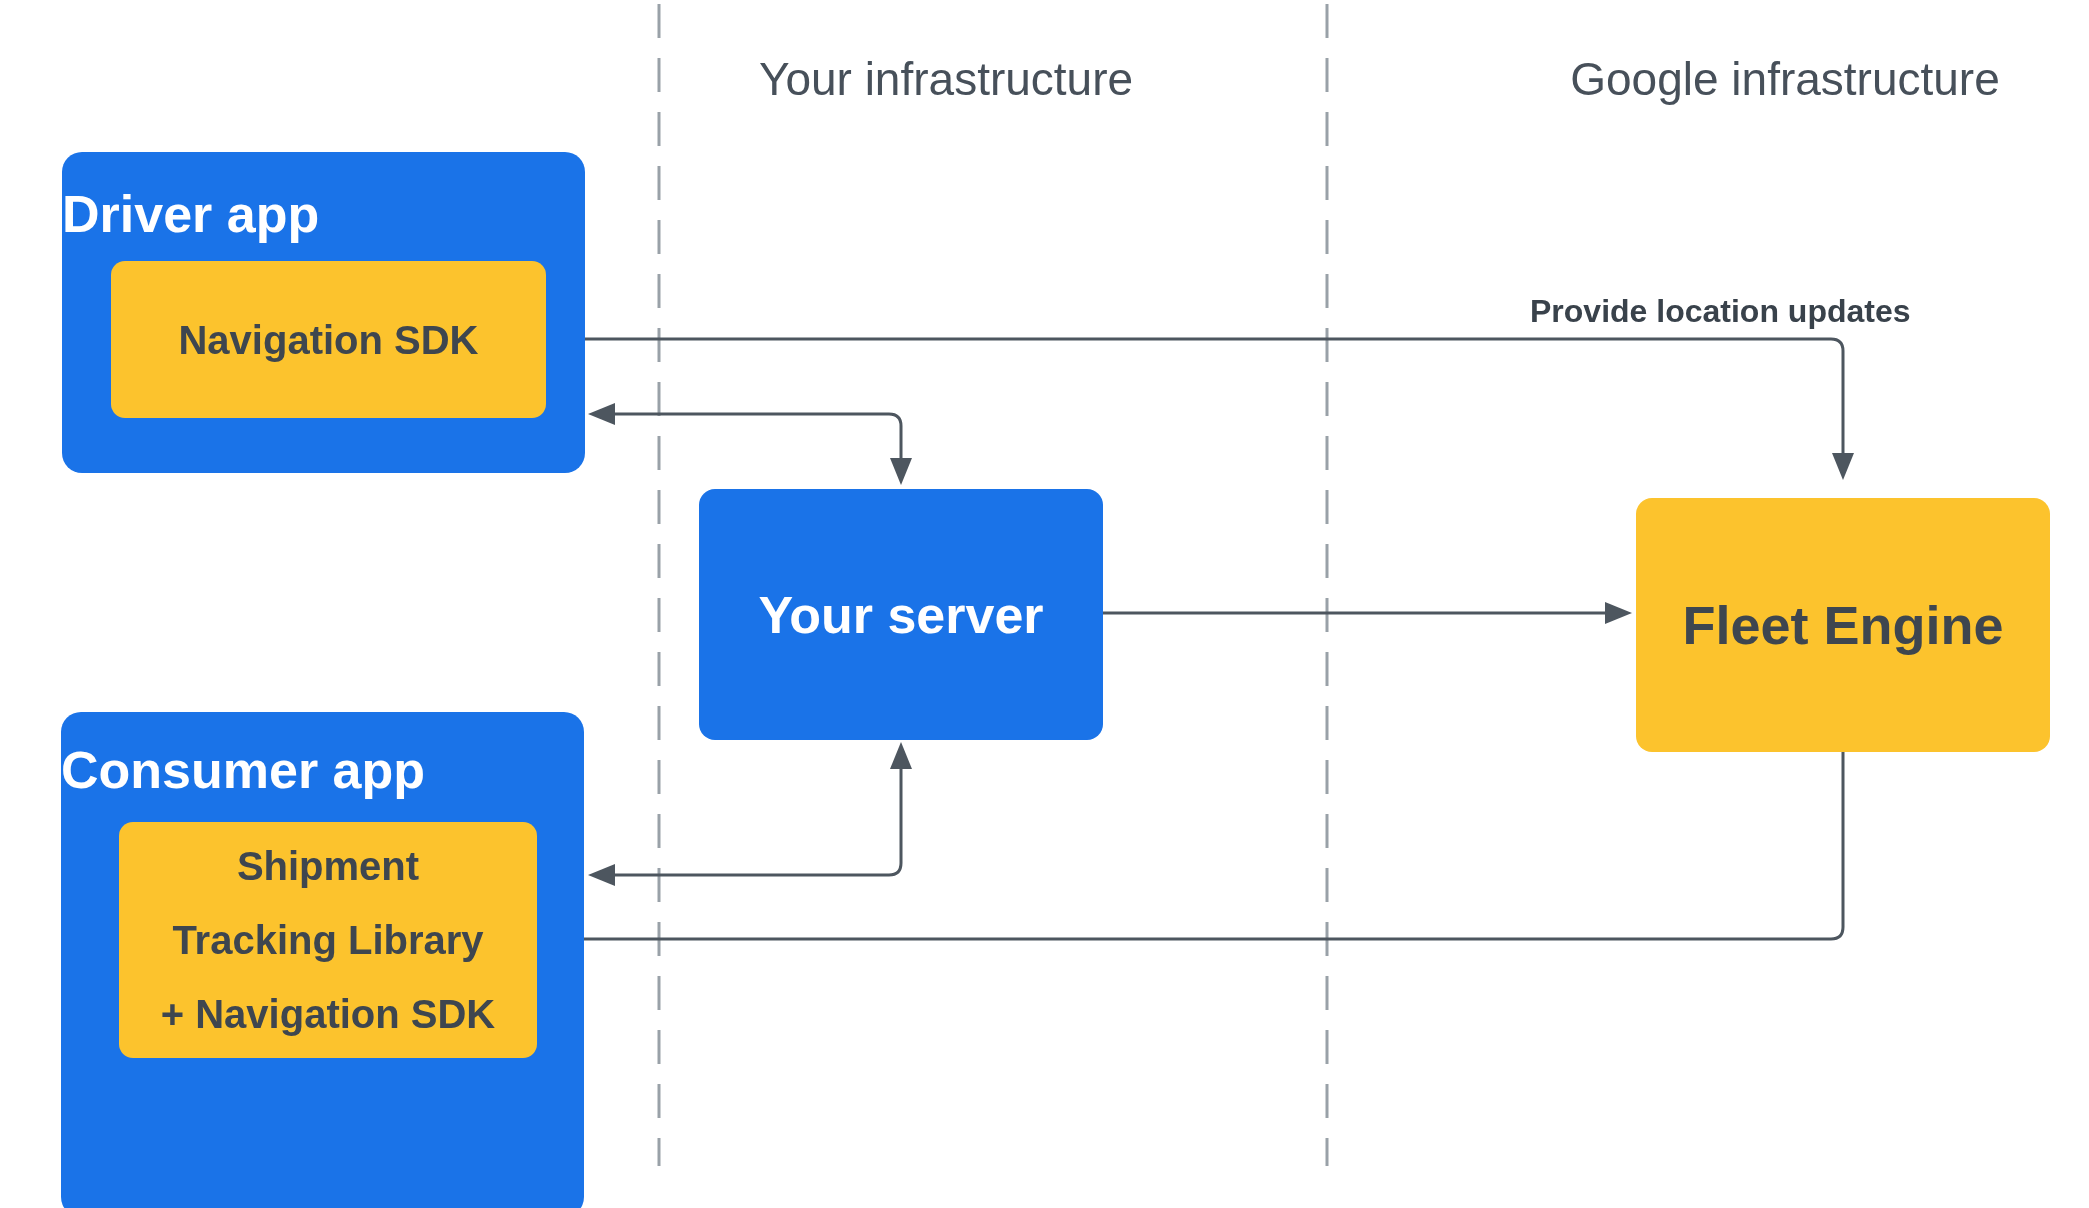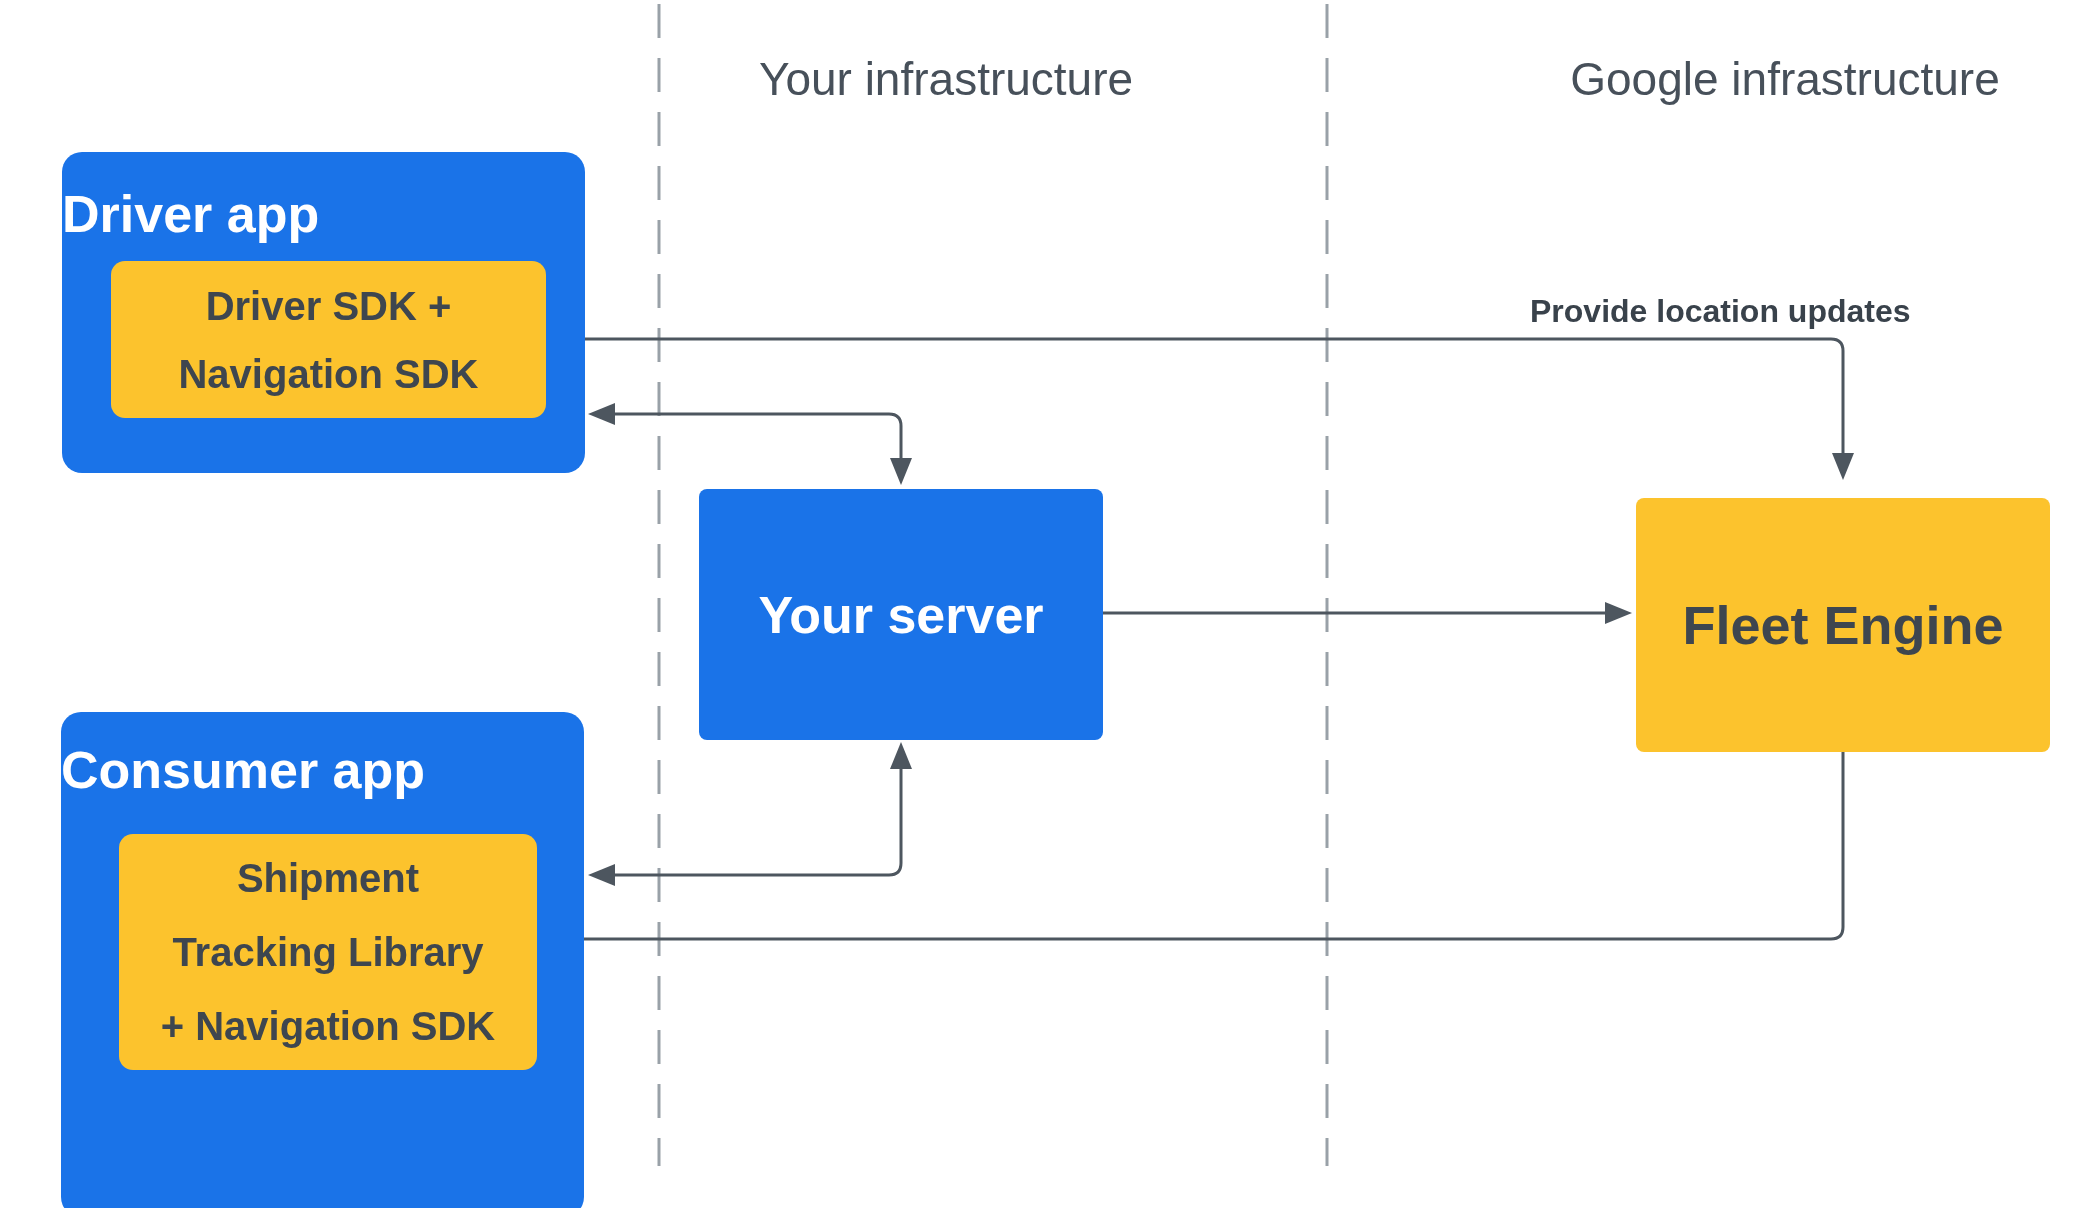--- a/index.html
+++ b/index.html
@@ -45,21 +45,21 @@
     position:absolute;border-radius:14px;background:var(--node-yellow);
     display:flex;flex-direction:column;justify-content:center;
     text-align:center;
   }
   .subnode .line{
     font-weight:700;color:var(--node-text-dark);
     font-size:40px;line-height:68px;white-space:nowrap;
   }
   .consumer .subnode .line{line-height:74px;}
   .simple-node{
-    position:absolute;border-radius:8px;
+    position:absolute;border-radius:16px;
     display:flex;align-items:center;justify-content:center;
   }
   .simple-node .big-title{
     font-weight:700;white-space:nowrap;
   }
   #your-server{background:var(--node-blue);}
   #your-server .big-title{color:var(--node-text-light);font-size:52px;}
   #fleet-engine{background:var(--node-yellow);margin-top:15px;}
   #fleet-engine .big-title{color:var(--node-text-dark);font-size:54px;}
 
@@ -108,28 +108,27 @@
       <polygon class="arrowhead" points="588,875 615,864 615,886"></polygon>
     </g>
   </svg>
 
   <div class="col-header" style="left:946px">Your infrastructure</div>
   <div class="col-header" style="left:1785px">Google infrastructure</div>
 
   <div class="node" id="driver-app" style="left:62px;top:152px;width:523px;height:321px;">
     <div class="node-title" style="top:32px">Driver app</div>
     <div class="subnode" style="left:49px;top:109px;width:435px;height:157px;">
-      <span class="line">Driver SDK +</span>
       <span class="line">Navigation SDK</span>
     </div>
   </div>
 
   <div class="node consumer" id="consumer-app" style="left:61px;top:712px;width:523px;height:505px;">
     <div class="node-title" style="top:28px">Consumer app</div>
-    <div class="subnode" style="left:58px;top:110px;width:418px;height:236px;margin-top:12px;">
+    <div class="subnode" style="left:58px;top:110px;width:418px;height:236px;">
       <span class="line">Shipment</span>
       <span class="line">Tracking Library</span>
       <span class="line">+ Navigation SDK</span>
     </div>
   </div>
 
   <div class="simple-node" id="your-server" style="left:699px;top:489px;width:404px;height:251px;">
     <span class="big-title">Your server</span>
   </div>
 

